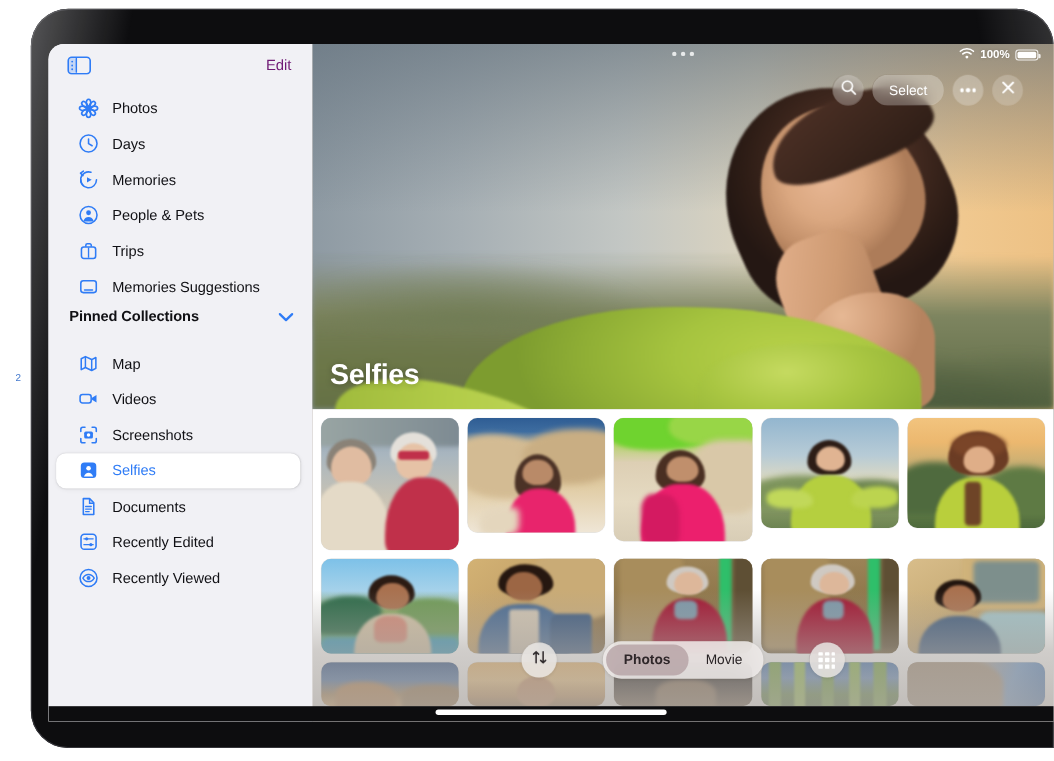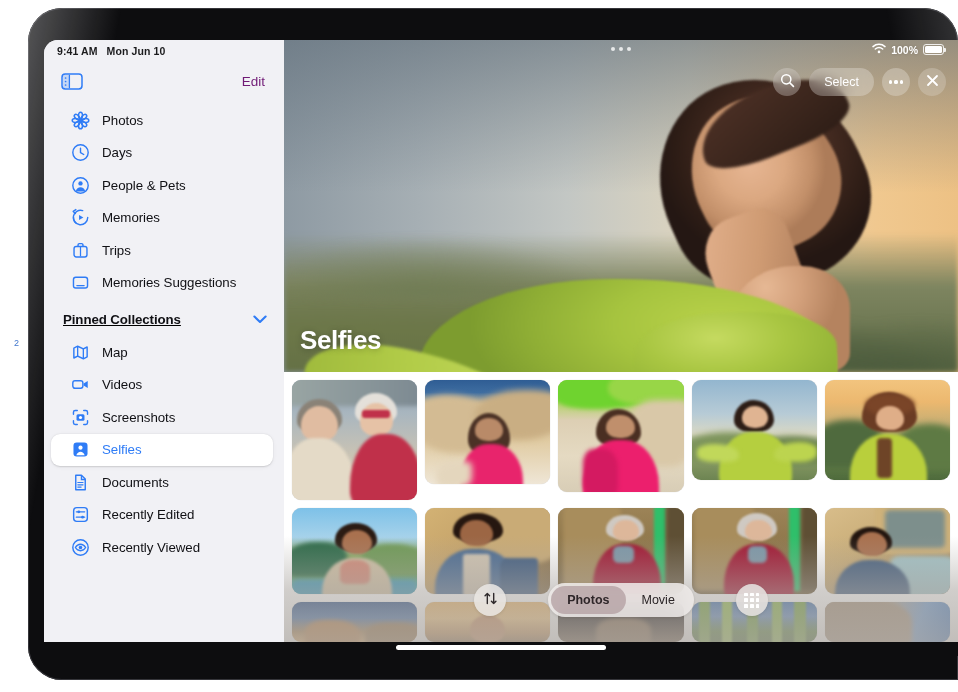--- a/index.html
+++ b/index.html
@@ -129,25 +129,24 @@
   }
   .sb-row.selected {
     background: #ffffff;
     box-shadow: 0 .5px 1.5px rgba(0,0,0,.13), 0 1px 5px rgba(0,0,0,.05);
   }
   .sb-row.selected .lbl { color: #2f7cf6; }
 
   .sb-section {
     height: 34px;
     display: flex;
-    align-items: center;
+    align-items: flex-start;
     justify-content: space-between;
     padding: 0 17px 0 19px;
     margin-top: 3px;
-    text-decoration: underline;
   }
   .sb-section .t {
     font-size: 13.3px;
     font-weight: bold;
     color: #101014;
     letter-spacing: -.1px;
   }
 
   
   .detail {
@@ -338,21 +337,21 @@
   .battery::before {
     content: "";
     position: absolute; right: -3px; top: 3px;
     width: 1.8px; height: 4px;
     background: rgba(255,255,255,.85);
     border-radius: 0 1px 1px 0;
   }
 
   .hero-tools {
     position: absolute;
-    right: 12px;
+    right: 28px;
     top: 28px;
     display: flex;
     align-items: center;
     gap: 8px;
     z-index: 6;
   }
   .glass-circle {
     width: 28px; height: 28px;
     border-radius: 50%;
     background: rgba(255,255,255,.26);
@@ -510,24 +509,20 @@
 <div id="page">
   <div class="bezel">
     <div class="bezel-sheen"></div>
   </div>
   <div class="edge-marker">2</div>
 
   <div id="screen">
 
     <div class="sidebar">
 
-      <div class="statusbar">
-        <span>9:41 AM</span>
-        <span>Mon Jun 10</span>
-      </div>
 
       <div class="sb-head">
         <span>
           <svg class="panel-icon" viewBox="0 0 22 17">
             <rect x="1" y="1" width="20" height="15" rx="3.2" fill="none" stroke="#2f7cf6" stroke-width="1.5"></rect>
             <rect x="1.8" y="1.8" width="6.6" height="13.4" rx="2.6" fill="#2f7cf6" opacity=".22"></rect>
             <line x1="8.4" y1="1.8" x2="8.4" y2="15.2" stroke="#2f7cf6" stroke-width="1.3"></line>
             <circle cx="4.6" cy="5" r=".85" fill="#2f7cf6"></circle>
             <circle cx="4.6" cy="8.5" r=".85" fill="#2f7cf6"></circle>
             <circle cx="4.6" cy="12" r=".85" fill="#2f7cf6"></circle>
@@ -565,38 +560,38 @@
               <circle cx="10" cy="10" r="8.1" fill="none" stroke="#2f7cf6" stroke-width="1.5"></circle>
               <path d="M10 5.6 V10 L13.4 12.1" fill="none" stroke="#2f7cf6" stroke-width="1.5" stroke-linecap="round"></path>
             </svg>
           </span>
           <span class="lbl">Days</span>
         </div>
 
         <div class="sb-row">
           <span class="ic">
             <svg width="19" height="19" viewBox="0 0 20 20">
-              <circle cx="10" cy="10" r="8.1" fill="none" stroke="#2f7cf6" stroke-width="1.5"></circle>
-              <circle cx="10" cy="7.8" r="2.3" fill="#2f7cf6"></circle>
-              <path d="M4.9 16.2c.9-3 2.8-4.3 5.1-4.3s4.2 1.3 5.1 4.3" fill="#2f7cf6"></path>
-            </svg>
-          </span>
-          <span class="lbl">People &amp; Pets</span>
-        </div>
-
-        <div class="sb-row">
-          <span class="ic">
-            <svg width="19" height="19" viewBox="0 0 20 20">
               <path d="M17.6 10a7.6 7.6 0 1 1-5.3-7.25" fill="none" stroke="#2f7cf6" stroke-width="1.5" stroke-linecap="round"></path>
               <path d="M2.6 10a7.6 7.6 0 0 0 2.3 5.45" fill="none" stroke="#2f7cf6" stroke-width="1.5" stroke-linecap="round"></path>
               <path d="M8.5 7.4 L13 10 L8.5 12.6 Z" fill="#2f7cf6"></path>
               <path d="M5.1 1.7 L2.3 3.6 L4.7 5.9" fill="none" stroke="#2f7cf6" stroke-width="1.5" stroke-linecap="round" stroke-linejoin="round"></path>
             </svg>
           </span>
           <span class="lbl">Memories</span>
+        </div>
+
+        <div class="sb-row">
+          <span class="ic">
+            <svg width="19" height="19" viewBox="0 0 20 20">
+              <circle cx="10" cy="10" r="8.1" fill="none" stroke="#2f7cf6" stroke-width="1.5"></circle>
+              <circle cx="10" cy="7.8" r="2.3" fill="#2f7cf6"></circle>
+              <path d="M4.9 16.2c.9-3 2.8-4.3 5.1-4.3s4.2 1.3 5.1 4.3" fill="#2f7cf6"></path>
+            </svg>
+          </span>
+          <span class="lbl">People &amp; Pets</span>
         </div>
 
         <div class="sb-row">
           <span class="ic">
             <svg width="19" height="19" viewBox="0 0 20 20">
               <rect x="3.2" y="5.8" width="13.6" height="11" rx="2.3" fill="none" stroke="#2f7cf6" stroke-width="1.5"></rect>
               <path d="M7.4 5.6V4.2a1.4 1.4 0 0 1 1.4-1.4h2.4a1.4 1.4 0 0 1 1.4 1.4v1.4" fill="none" stroke="#2f7cf6" stroke-width="1.5"></path>
               <line x1="10" y1="6.4" x2="10" y2="16.2" stroke="#2f7cf6" stroke-width="1.3"></line>
             </svg>
           </span>

